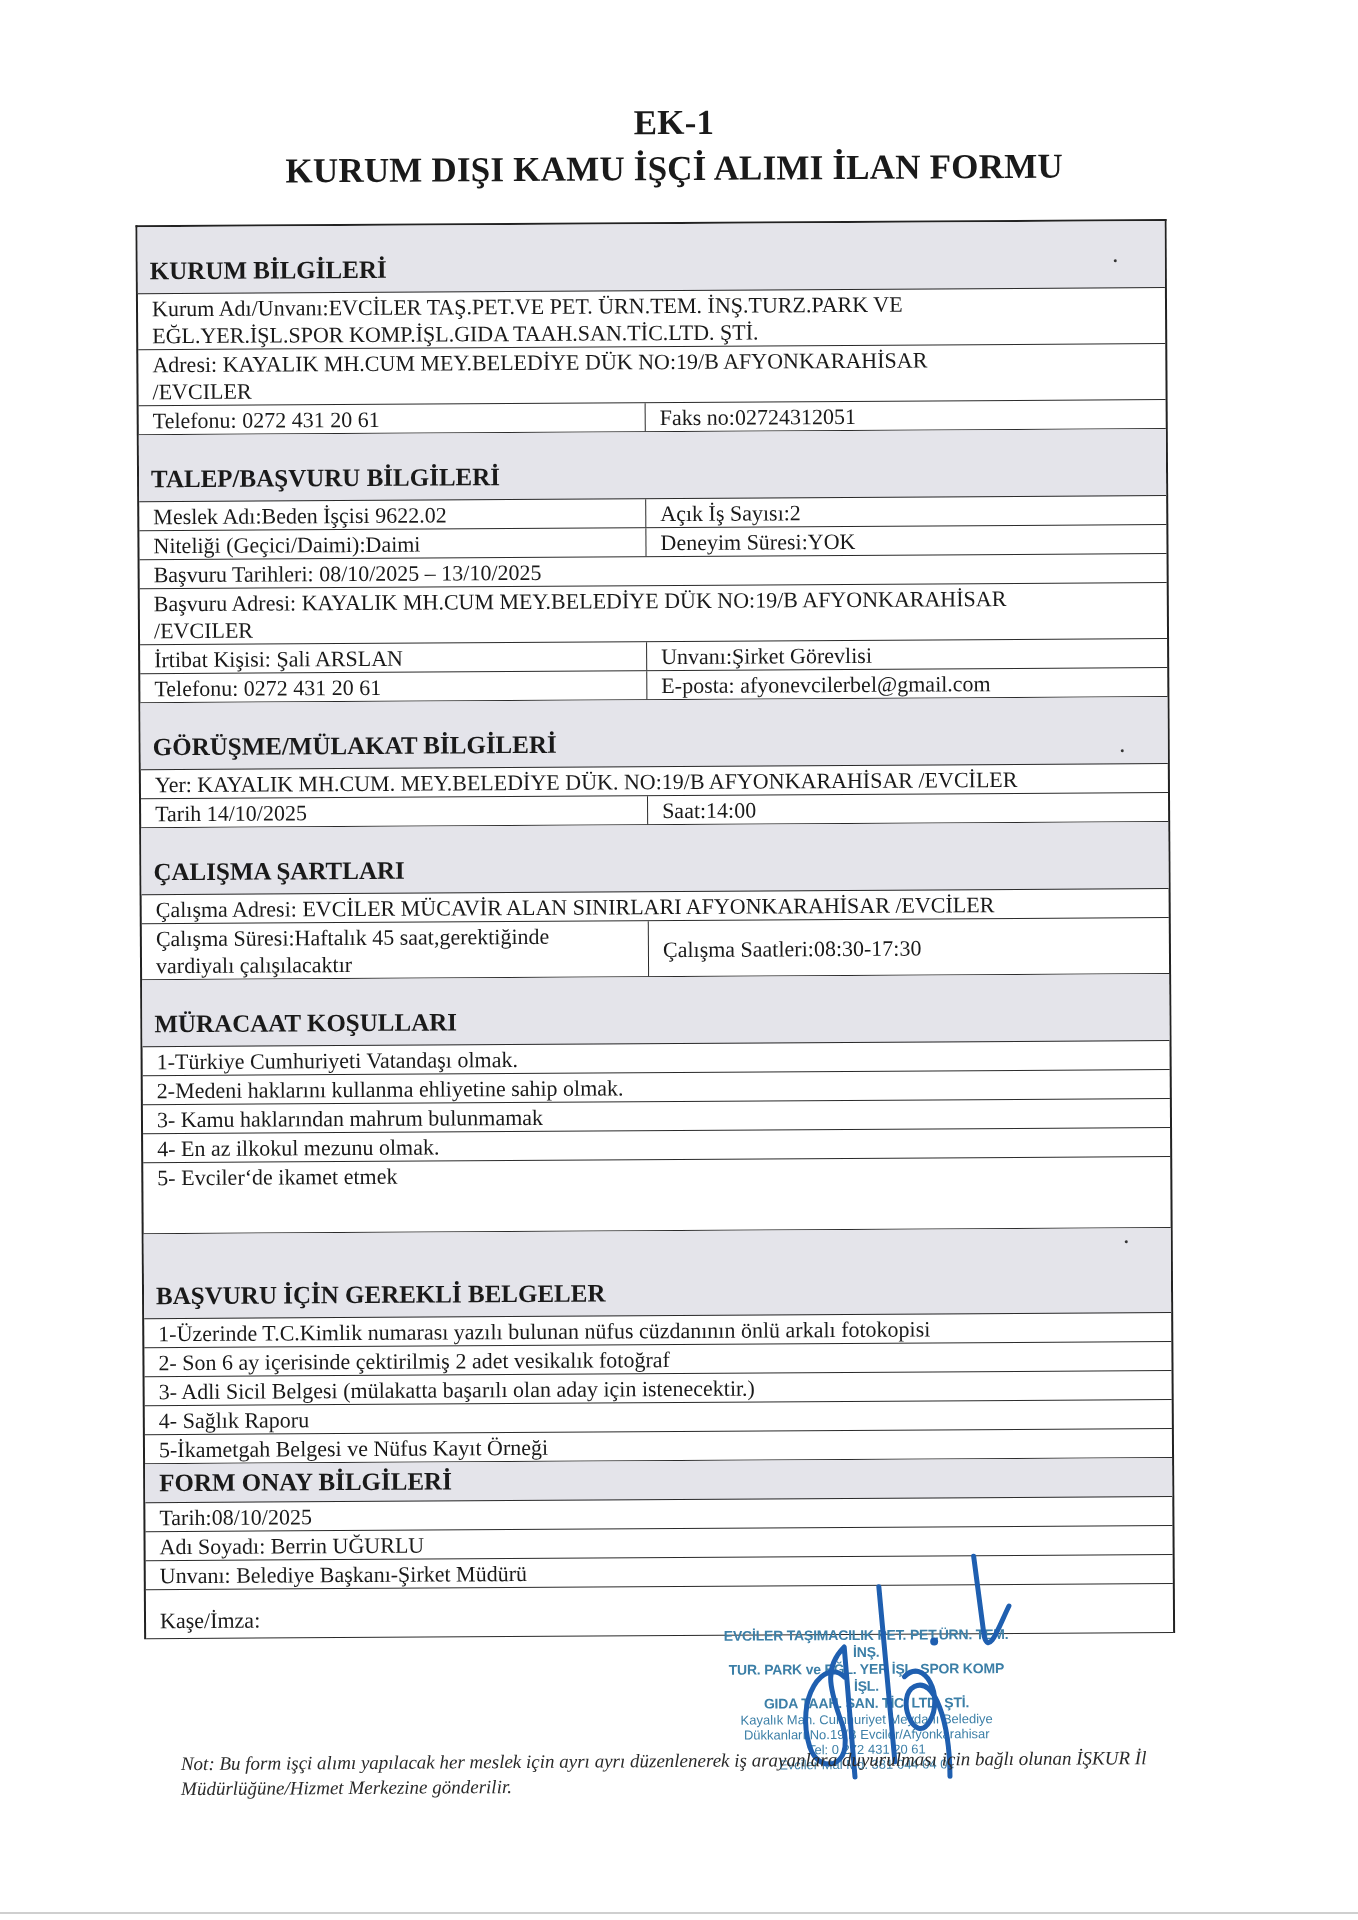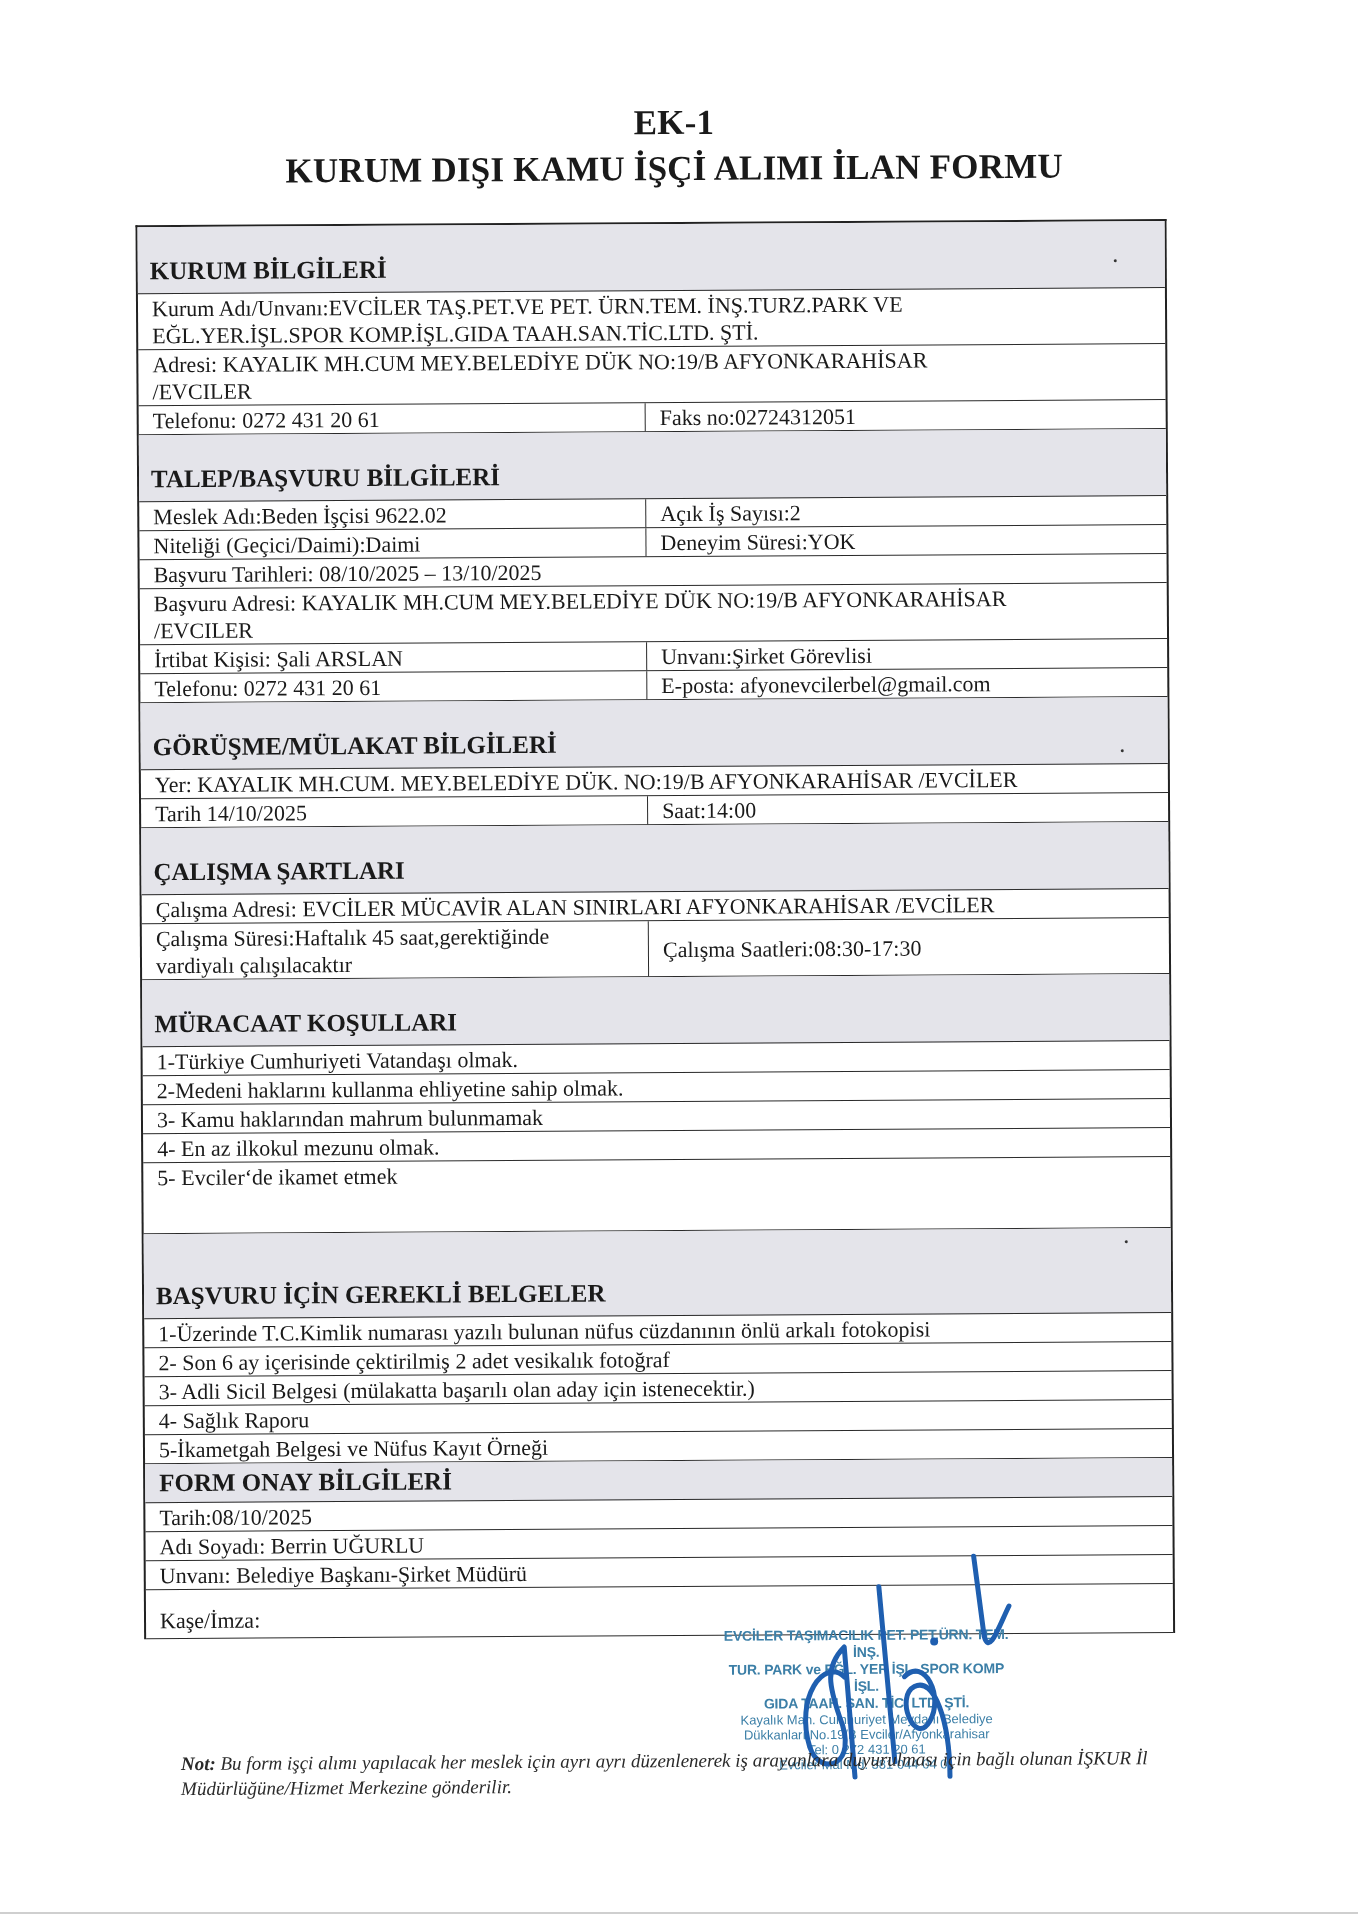--- a/index.html
+++ b/index.html
@@ -19,21 +19,21 @@
   .sec.short { height: 38px; align-items: center; }
   .sec.short .h { padding: 0 0 0 14px; font-size: 25px; }
   .cell { font-size: 22px; padding: 1px 0 0 14px; line-height: 27px; }
   .row .c1 { flex: 0 0 492px; border-right: 1.6px solid #2a2a2a; }
   .row .c2 { flex: 1; }
   .full { flex: 1; }
   .blankrow { height: 70px; }
   .sigrow { height: 48px; align-items: flex-end; }
   .sigrow .cell { padding-bottom: 4px; }
   .note { position: absolute; left: 176px; top: 1748px; width: 1040px; font-style: italic; font-size: 19px; line-height: 25px; color: #2a2a2a; }
-  .note b { font-weight: bold; text-align: center; }
+  .note b { font-weight: normal; text-align: center; }
   .stamp { position: absolute; left: 712px; top: 1628px; width: 300px; text-align: center; color: #3c7fa7; font-family: "Liberation Sans", "DejaVu Sans", sans-serif; }
   .stamp .s1 { font-size: 14px; font-weight: bold; line-height: 17px; letter-spacing: -0.2px; }
   .stamp .s2 { font-size: 13px; line-height: 15px; }
   .signature { position: absolute; left: 780px; top: 1548px; width: 240px; height: 240px; }
   .dot { position: absolute; width: 3px; height: 3px; background: #333; border-radius: 50%; }
   .scan-line { position: absolute; left: 0; top: 1912px; width: 1358px; height: 2px; background: #cfcfcf; }
 </style>
 </head>
 <body>
 

